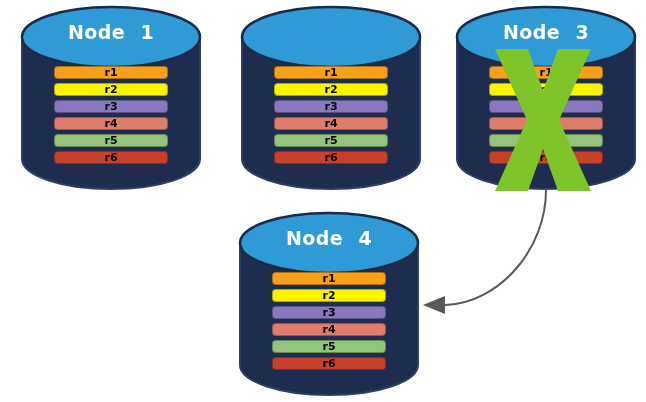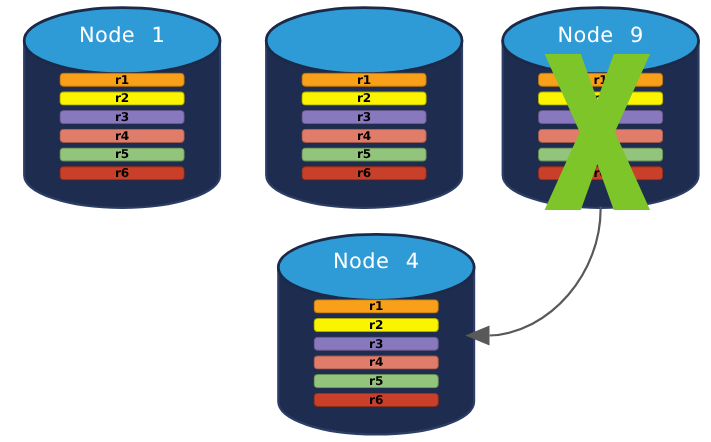--- a/index.html
+++ b/index.html
@@ -6,21 +6,21 @@
   #canvas {
     position:relative; width:646px; height:402px; background:#ffffff;
     font-family:"DejaVu Sans","Liberation Sans",sans-serif; overflow:hidden;
   }
   .node { position:absolute; width:182px; height:186px; }
   .cyl { position:absolute; left:0; top:0; }
   .cyl-body { stroke:#2C3E66; stroke-width:2; }
   .cyl-top  { stroke:#1B2A49; stroke-width:2.5; }
   .node-title {
     position:absolute; left:0; top:16px; width:100%;
-    text-align:center; color:#ffffff; font-size:19px; font-weight:normal;
+    text-align:center; color:#ffffff; font-size:19px; font-weight:bold;
     word-spacing:0.45em; letter-spacing:0.02em;
   }
   .bars {
     position:absolute; left:34px; top:61px; width:114px;
     display:flex; flex-direction:column; gap:4px;
   }
   .bar {
     height:13px; border-radius:4px; box-sizing:border-box;
     border:1px solid rgba(0,0,0,0.30);
     display:flex; align-items:center; justify-content:center;
@@ -89,21 +89,21 @@
           <span>r6</span>
         </div>
     </div>
   </div>
 
   <div class="node" style="left:455px;top:5px">
     <svg class="cyl" width="182" height="186" viewBox="0 0 182 186">
       <path class="cyl-body" d="M2,32 V154 a89,30 0 0 0 178,0 V32 Z" fill="#1E2D4F"></path>
       <ellipse class="cyl-top" cx="91" cy="32" rx="89" ry="30" fill="#2E9BD6"></ellipse>
     </svg>
-    <div class="node-title">Node 9</div>
+    <div class="node-title">Node 3</div>
     <div class="bars">
       <div class="bar" style="background-color: rgb(249, 160, 27);">
           <span>r1</span>
         </div>
       <div class="bar" style="background-color: rgb(250, 244, 0);">
           <span>r2</span>
         </div>
       <div class="bar" style="background-color: rgb(136, 120, 190);">
           <span>r3</span>
         </div>
@@ -115,21 +115,21 @@
         </div>
       <div class="bar" style="background-color: rgb(200, 64, 41);">
           <span>r6</span>
         </div>
     </div>
     <svg class="fail-x" width="96" height="142" viewBox="0 0 96 142">
       <path d="M0,0 H33 L48,42 63,0 H96 L64,71 96,142 H63 L48,100 33,142 H0 L32,71 Z" fill="#7EC52A"></path>
     </svg>
   </div>
 
-  <div class="node" style="left:251px;top:211px">
+  <div class="node" style="left:238px;top:211px">
     <svg class="cyl" width="182" height="186" viewBox="0 0 182 186">
       <path class="cyl-body" d="M2,32 V154 a89,30 0 0 0 178,0 V32 Z" fill="#1E2D4F"></path>
       <ellipse class="cyl-top" cx="91" cy="32" rx="89" ry="30" fill="#2E9BD6"></ellipse>
     </svg>
     <div class="node-title">Node 4</div>
     <div class="bars">
       <div class="bar" style="background-color: rgb(249, 160, 27);">
           <span>r1</span>
         </div>
       <div class="bar" style="background-color: rgb(250, 244, 0);">

